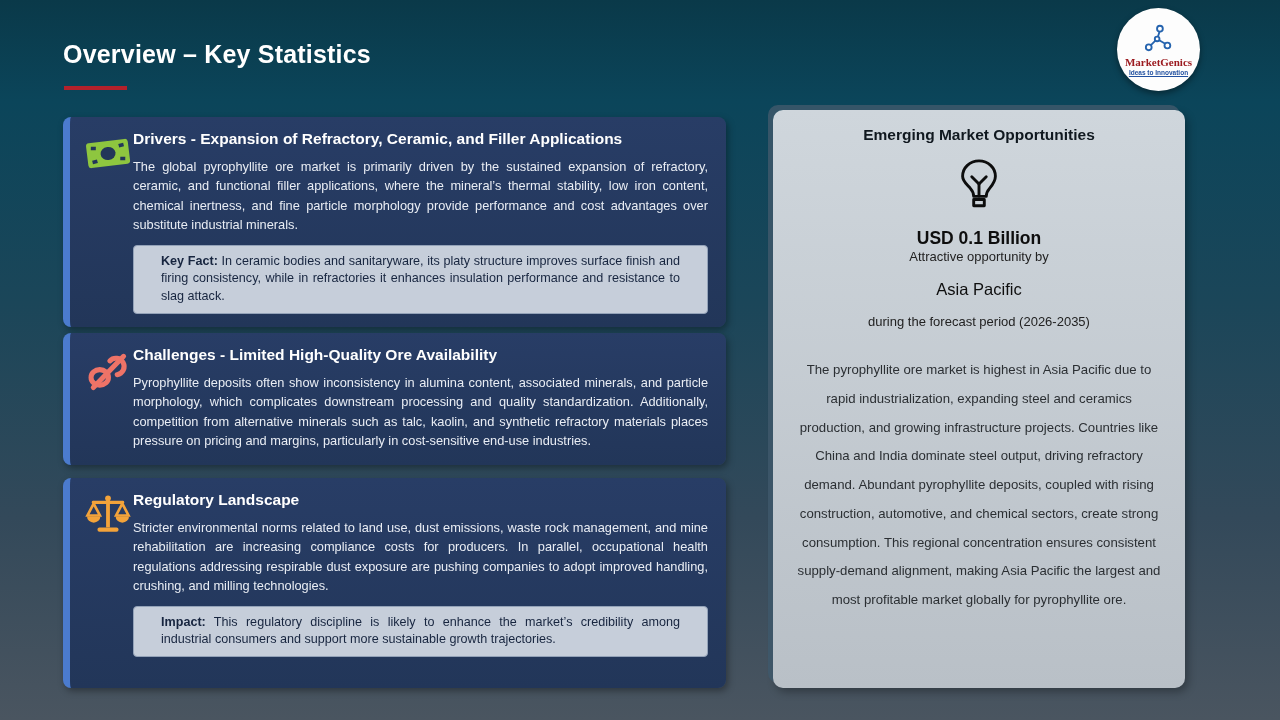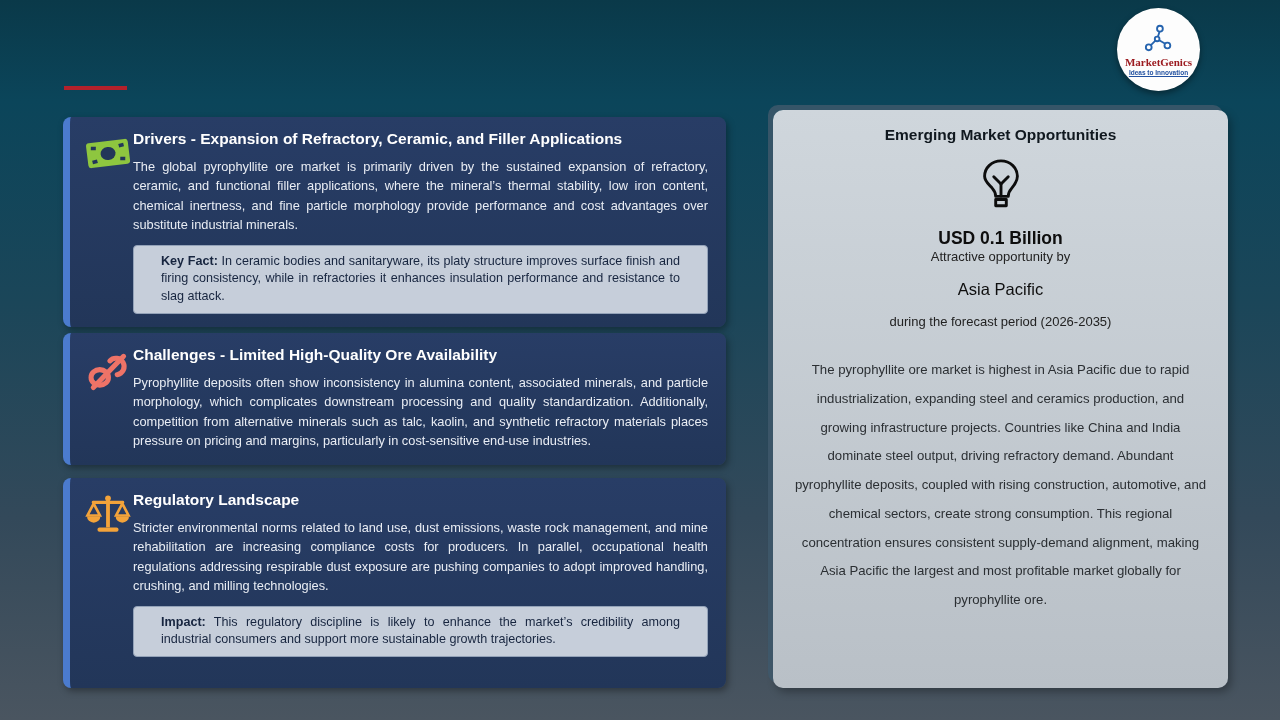--- a/index.html
+++ b/index.html
@@ -30,37 +30,38 @@
 
   .card-icon { flex:0 0 50px; display:flex; justify-content:center; padding-top:3px; }
   .card-content { flex:1; min-width:0; }
   .card-title { color:#ffffff; font-size:15.5px; font-weight:bold; margin-bottom:9px; }
   .card-body { color:#e9edf4; font-size:12.8px; line-height:1.52; text-align:justify; }
 
   .callout { margin-top:10px; background:#c6ceda; border:1px solid #93a2b8; border-radius:4px;
     padding:7px 27px; color:#17253f; font-size:12.6px; line-height:1.4; text-align:justify; }
   .callout-label { font-weight:bold; }
 
-  .panel { position:absolute; left:773px; top:110px; width:455px; height:578px;
+  .panel { position:absolute; left:773px; top:110px; width:412px; height:578px;
     background:linear-gradient(180deg,#cfd6dc,#b9c0c7); border-radius:10px;
     box-shadow:-5px -5px 0 0 rgba(62,88,107,.85), 3px 4px 8px rgba(0,0,0,.3);
     padding:12px 20px; text-align:center; color:#1c242c; }
   .panel-title { font-size:15.5px; font-weight:bold; color:#10181f; margin-top:4px; }
   .panel-bulb { margin:14px auto 6px; }
   .panel-value { font-size:17.5px; font-weight:bold; color:#0e0e0e; margin-top:12px; }
   .panel-sub { font-size:13px; color:#222; }
   .panel-region { font-size:16.5px; font-weight:normal; color:#0e0e0e; margin-top:16px; }
   .panel-period { font-size:13px; margin-top:15px; color:#222; }
   .panel-desc { font-size:13.2px; line-height:2.18; margin-top:27px; color:#2b2f33; }
 </style>
 </head>
 <body>
 
 <div class="slide">
 
+  <div class="page-title">Overview – Key Statistics</div>
   <div class="title-accent"></div>
 
   <div class="logo">
     <span>
       <svg width="32" height="28" viewBox="0 0 34 30">
         <g stroke="#2563ae" stroke-width="2" fill="#ffffff">
           <line x1="18" y1="7" x2="15" y2="16"></line>
           <line x1="15" y1="16" x2="7" y2="24"></line>
           <line x1="15" y1="16" x2="25" y2="22"></line>
           <circle cx="18" cy="5" r="3.1"></circle>

